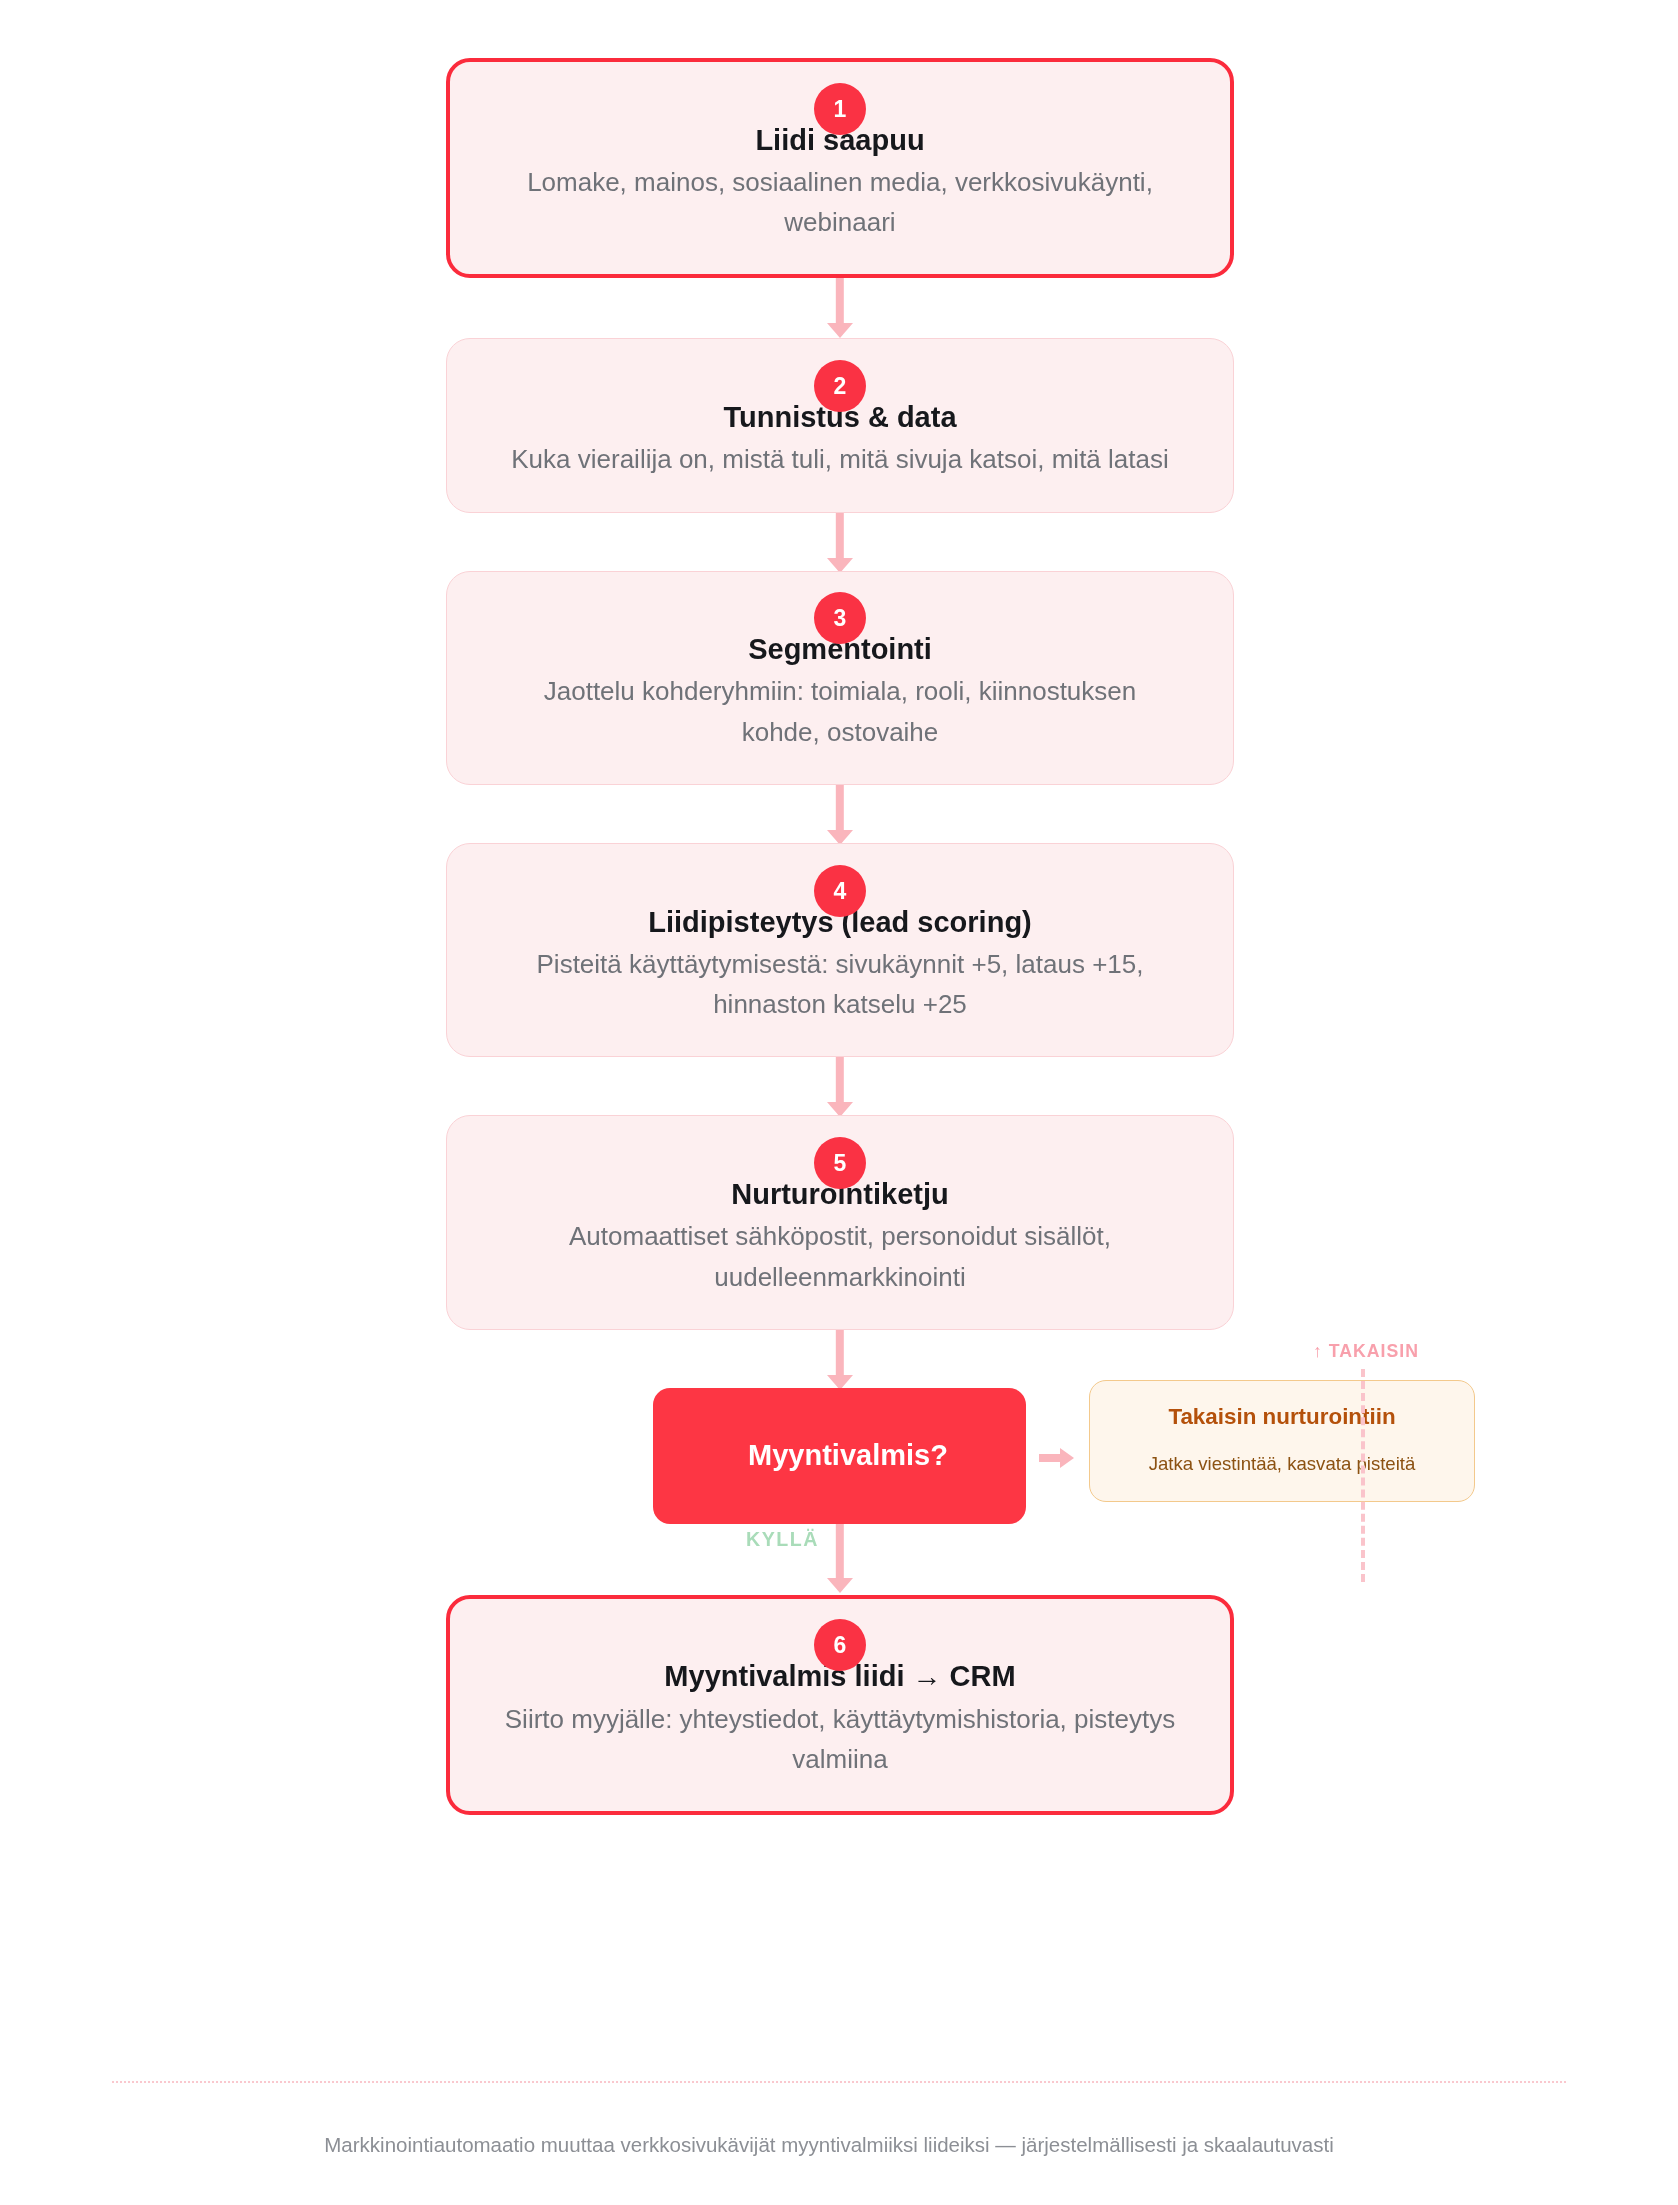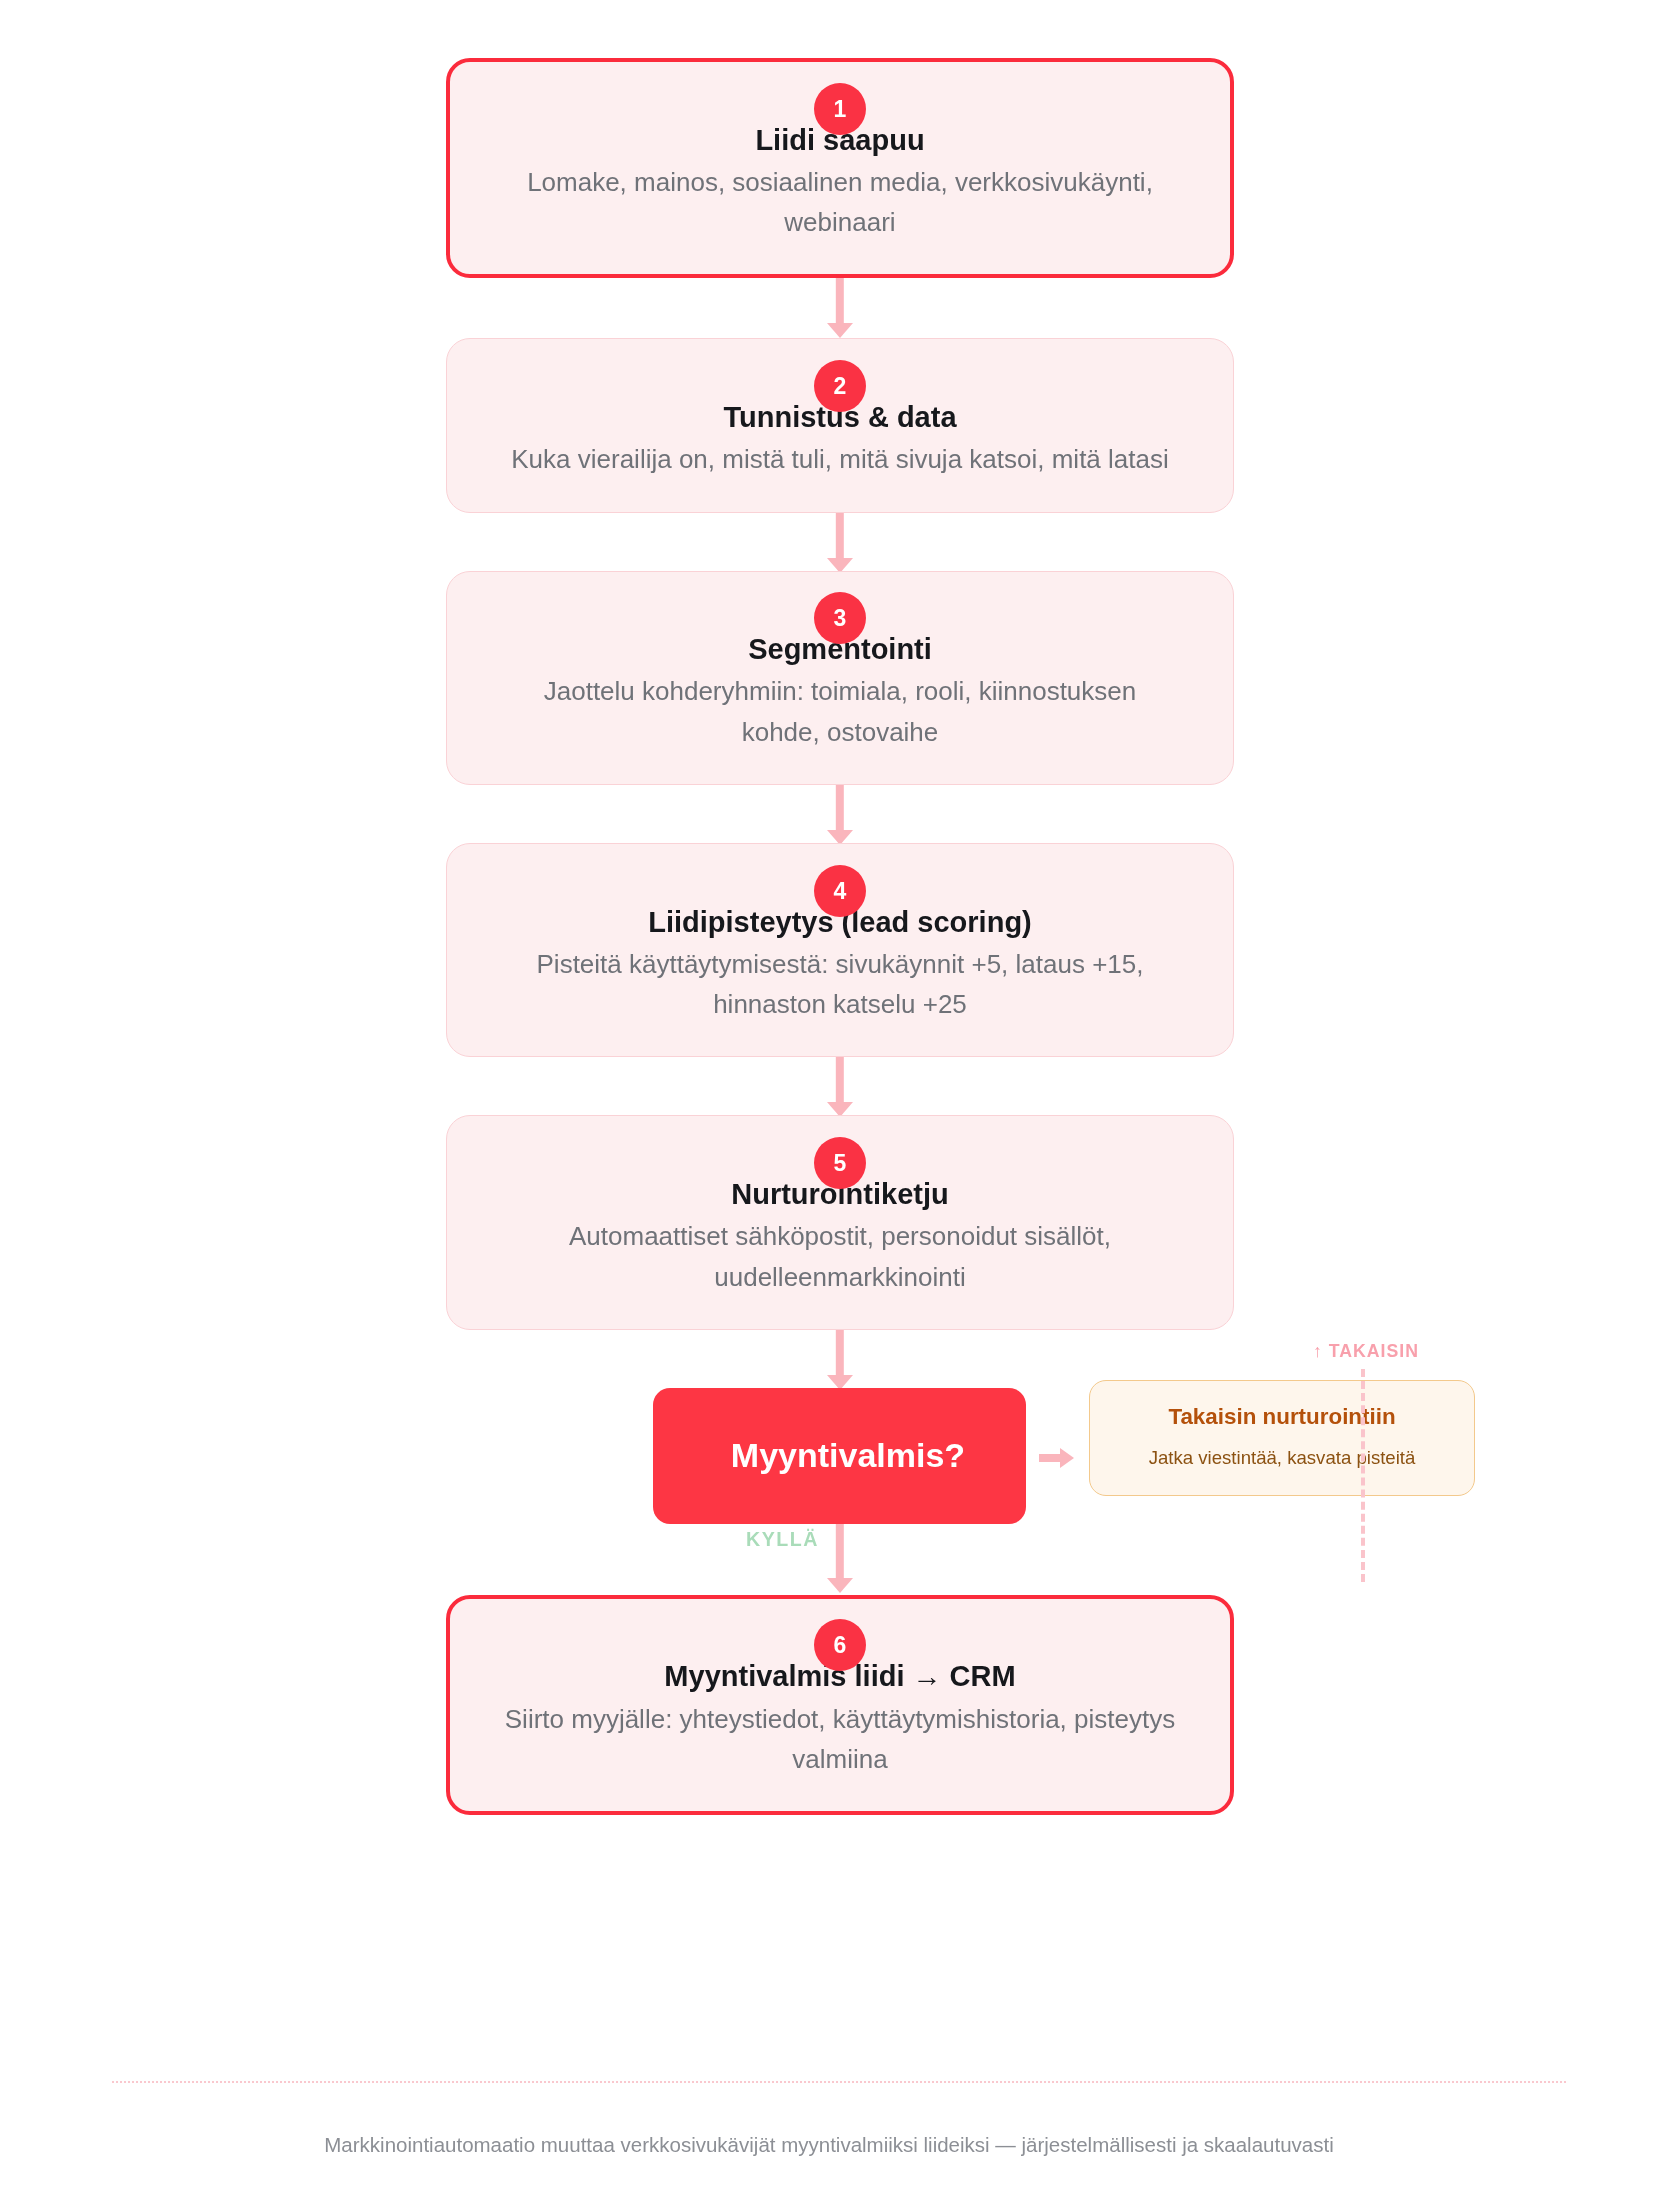--- a/index.html
+++ b/index.html
@@ -92,21 +92,21 @@
   .decision {
     position:absolute;
     left:207px; top:0;
     width:373px; height:136px;
     background:#FD3644;
     border-radius:17px;
     display:flex;
     align-items:center;
     justify-content:center;
     color:#FFFFFF;
-    font-size:34px;
+    font-size:29px;
     font-weight:bold;
     padding-left:17px;
   }
   .h-arrow {
     position:absolute;
     left:593px; top:62px;
     width:35px; height:13px;
   }
   .h-arrow .hstem {
     position:absolute; left:0; top:3.7px;
@@ -135,21 +135,21 @@
   .nurture-title {
     font-size:22.4px;
     font-weight:bold;
     color:#B4510B;
     line-height:1.3;
   }
   .nurture-desc {
     font-size:18.6px;
     color:#8C5212;
     line-height:1.55;
-    margin-top:13px;
+    margin-top:19px;
   }
 
   
   .back-label {
     position:absolute;
     left:867px; top:-47px;
     font-size:17.7px;
     font-weight:bold;
     letter-spacing:1px;
     color:#F8A0AC;

